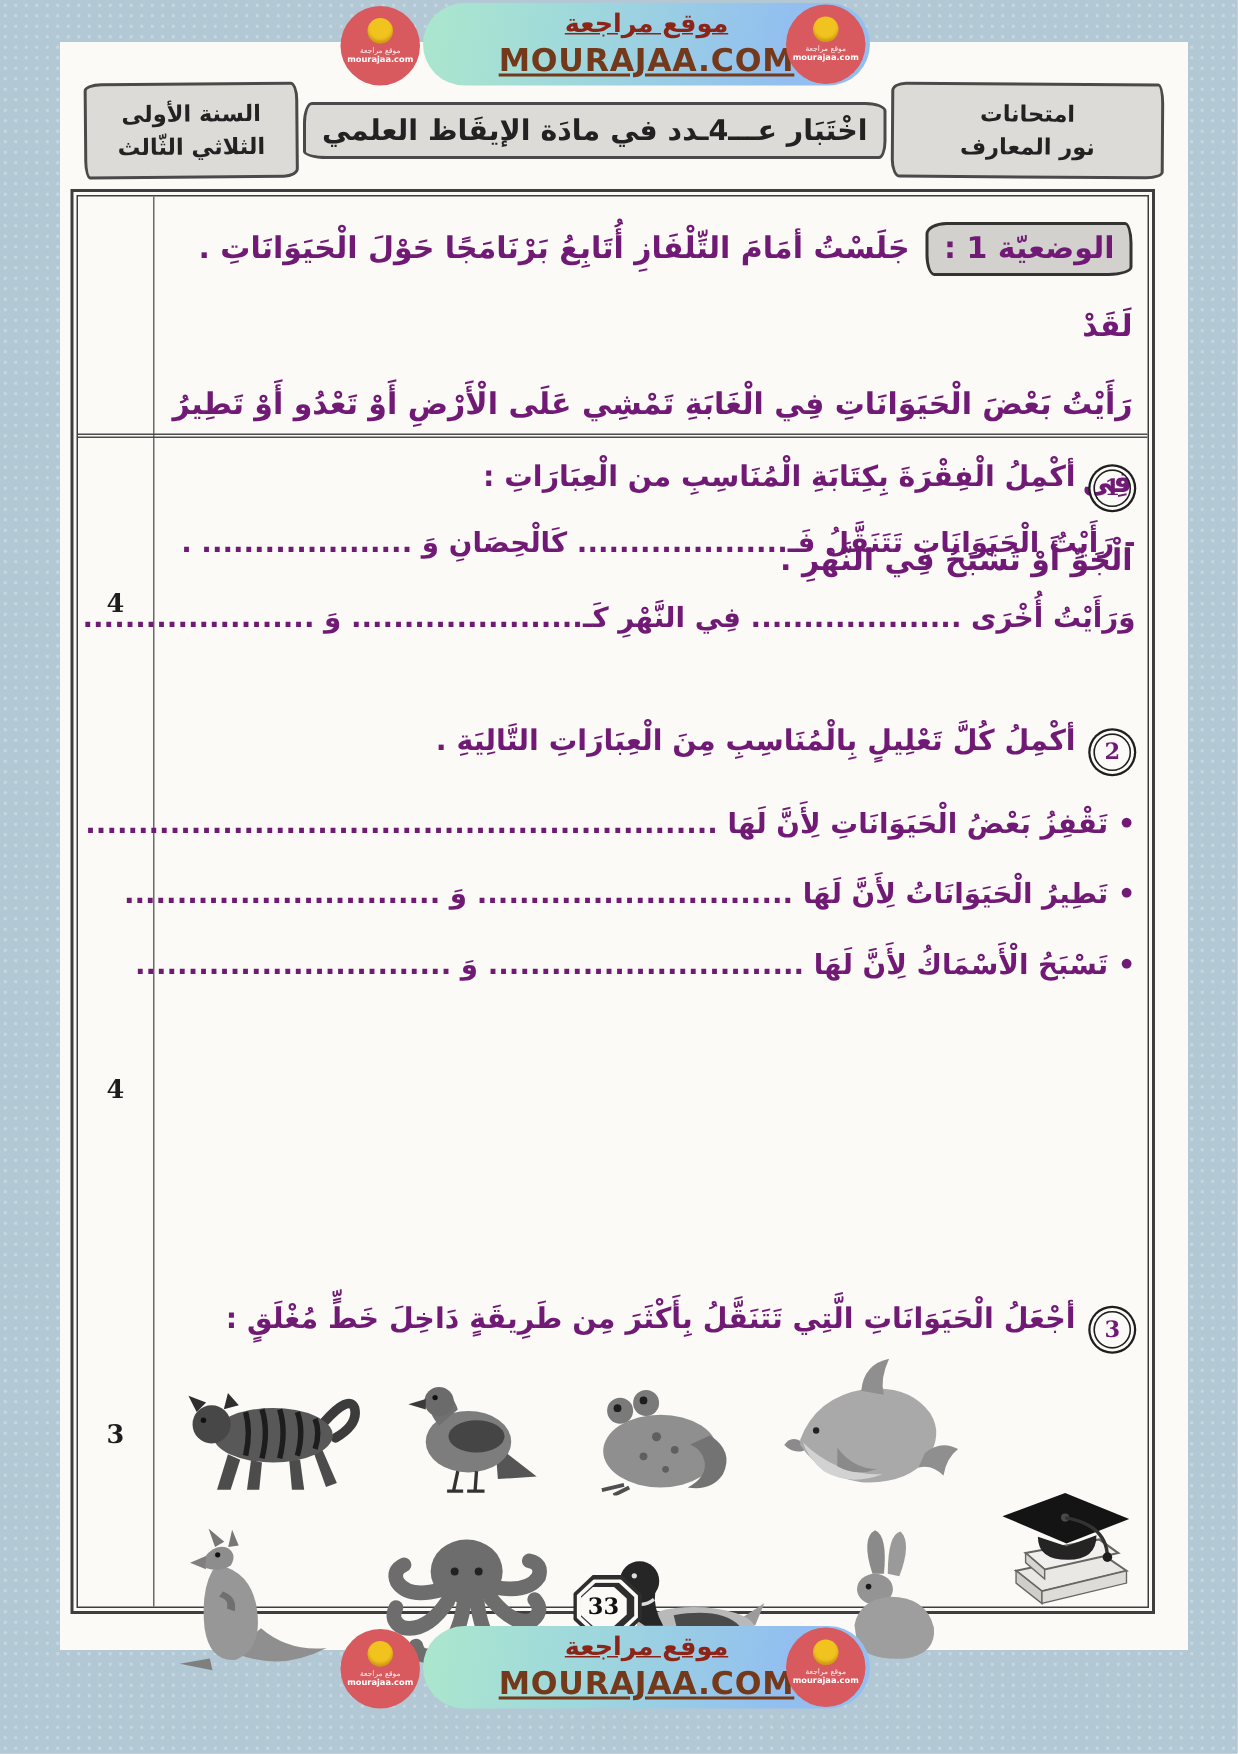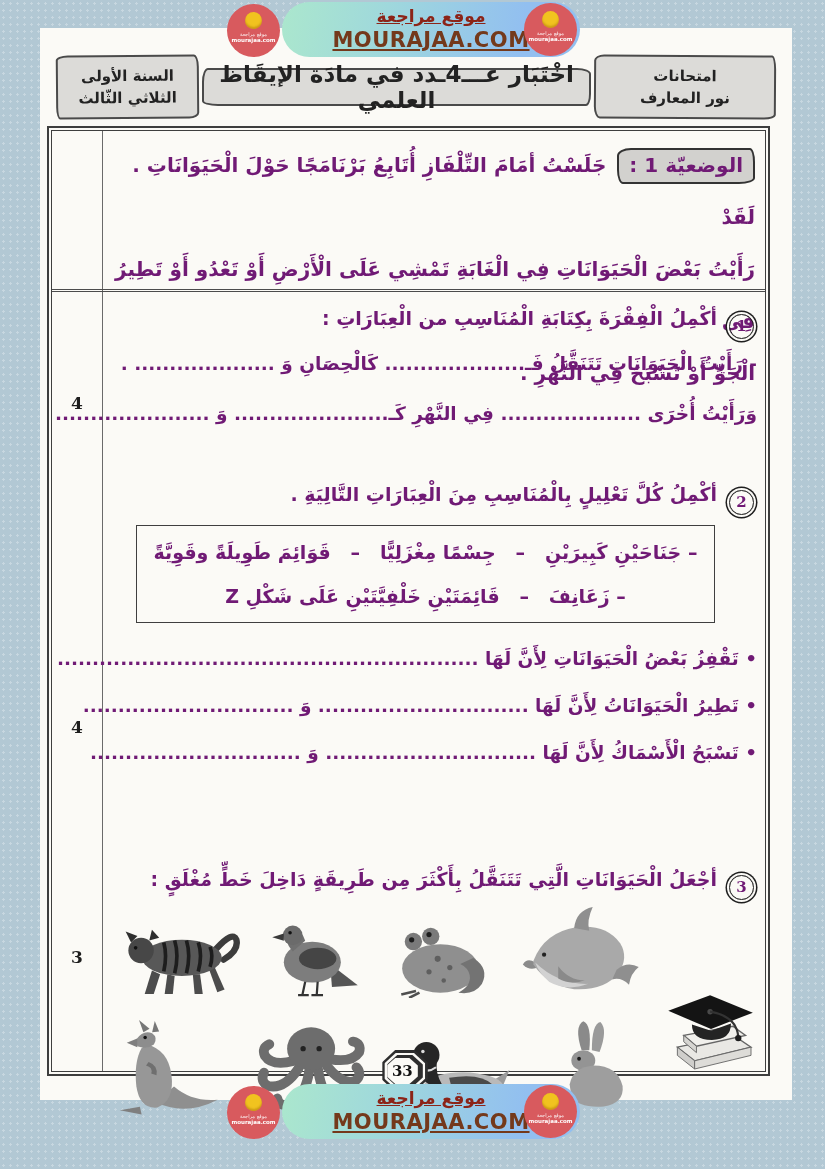--- a/index.html
+++ b/index.html
@@ -31,21 +31,21 @@
   .logo-l { left:227px; top:4px; }
   .logo-r { left:524px; top:3px; }
   
   .sheet { position:absolute; left:40px; top:28px; width:752px; height:1072px; background:#fbfaf6; }
   .hdr { position:absolute; left:16px; right:16px; top:27px; height:64px; display:flex; direction:rtl; }
   .hcell {
     background:#dcdbd8; border:2px solid #4a4a4a; color:#222;
     display:flex; flex-direction:column; justify-content:center; text-align:center; font-weight:bold;
   }
   .hcell.exams { width:182px; font-size:15px; line-height:22px; border-radius:10px 4px 12px 6px / 6px 14px 5px 12px; transform:rotate(.4deg); }
-  .hcell.title { flex:1; margin:13px 3px; font-size:23px; border-radius:6px 14px 5px 16px / 14px 6px 12px 5px; }
+  .hcell.title { flex:1; margin:13px 3px; font-size:19px; border-radius:6px 14px 5px 16px / 14px 6px 12px 5px; }
   .hcell.year  { width:143px; font-size:15px; line-height:22px; border-radius:12px 5px 10px 4px / 5px 12px 6px 12px; transform:rotate(-.5deg); }
   
   .mainbox { position:absolute; left:7px; top:98px; width:723px; height:950px; border:2px solid #3e3e3e; }
   .inner { position:absolute; inset:2px; border:1px solid #3e3e3e; background:#fbfaf6; }
   .marksline { position:absolute; left:50px; top:0; bottom:0; width:1px; background:#6a6a6a; }
   .mark { position:absolute; left:0; width:50px; text-align:center; font-family:"DejaVu Serif", serif; font-weight:bold; font-size:17px; color:#1d1d1d; }
   .mark-1 { top:262px; } .mark-2 { top:586px; } .mark-3 { top:816px; }
   .divider { position:absolute; left:0; right:0; top:158px; height:3px; border-top:1px solid #4c4c4c; border-bottom:1px solid #4c4c4c; }
   .content { position:absolute; left:56px; right:6px; top:0; bottom:0; direction:rtl; color:#701a75; }
   
@@ -141,24 +141,20 @@
           </div>
 
           <div class="q q1">
             <div class="qhead"><span class="qnum">1</span><span>أكْمِلُ الْفِقْرَةَ بِكِتَابَةِ الْمُنَاسِبِ من الْعِبَارَاتِ :</span></div>
             <div class="fill-line">- رَأَيْتُ الْحَيَوَانَاتِ تَتَنَقَّلُ فَـ.................... كَالْحِصَانِ وَ .................... .</div>
             <div class="fill-line">وَرَأَيْتُ أُخْرَى .................... فِي النَّهْرِ كَـ...................... وَ ......................</div>
           </div>
 
           <div class="q q2">
             <div class="qhead"><span class="qnum">2</span><span>أكْمِلُ كُلَّ تَعْلِيلٍ بِالْمُنَاسِبِ مِنَ الْعِبَارَاتِ التَّالِيَةِ .</span></div>
-            <div class="phrasebox">
-              <div class="pline">– جَنَاحَيْنِ كَبِيرَيْنِ   –   جِسْمًا مِغْزَلِيًّا   –   قَوَائِمَ طَوِيلَةً وقَوِيَّةً</div>
-              <div class="pline">– زَعَانِفَ   –   قَائِمَتَيْنِ خَلْفِيَّتَيْنِ عَلَى شَكْلِ Z</div>
-            </div>
             <div class="bullets">
               <div class="blt">• تَقْفِزُ بَعْضُ الْحَيَوَانَاتِ لِأَنَّ لَهَا ............................................................</div>
               <div class="blt">• تَطِيرُ الْحَيَوَانَاتُ لِأَنَّ لَهَا .............................. وَ ..............................</div>
               <div class="blt">• تَسْبَحُ الْأَسْمَاكُ لِأَنَّ لَهَا .............................. وَ ..............................</div>
             </div>
           </div>
 
           <div class="q q3">
             <div class="qhead"><span class="qnum">3</span><span>أجْعَلُ الْحَيَوَانَاتِ الَّتِي تَتَنَقَّلُ بِأَكْثَرَ مِن طَرِيقَةٍ دَاخِلَ خَطٍّ مُغْلَقٍ :</span></div>
 

